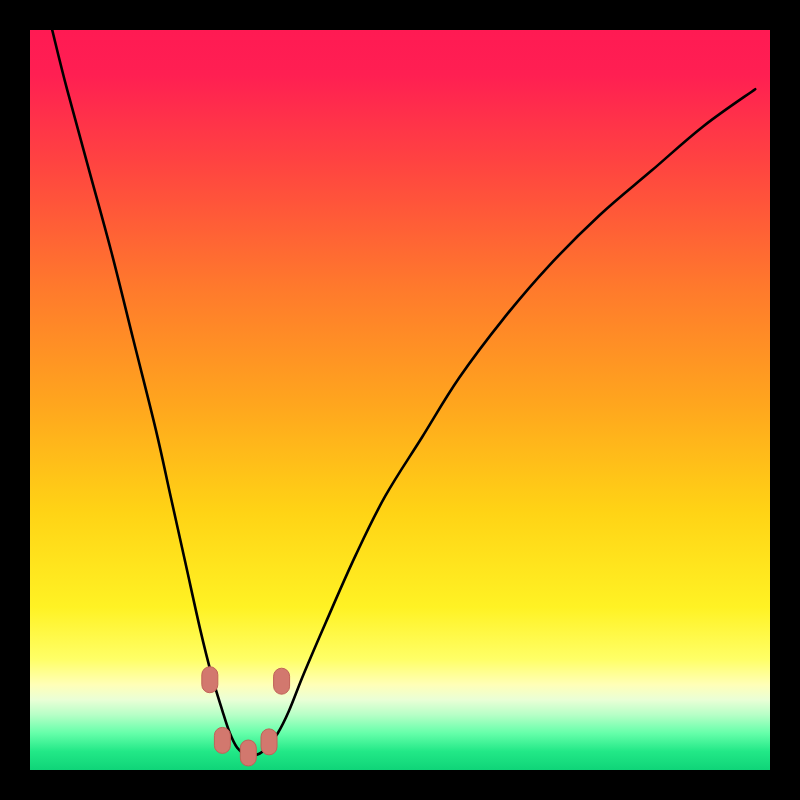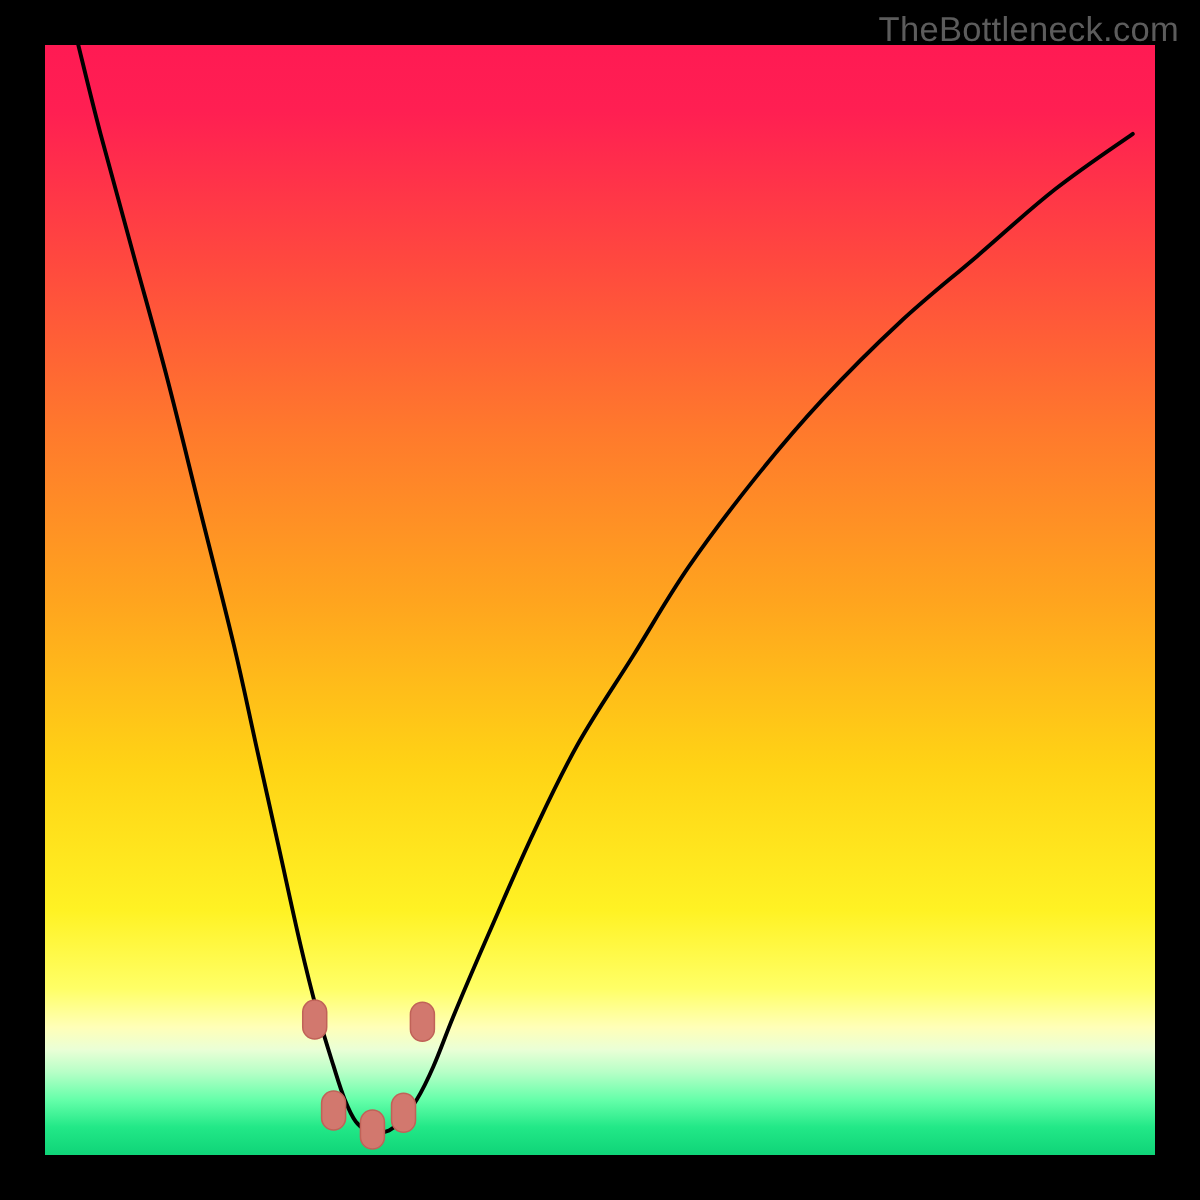--- a/index.html
+++ b/index.html
@@ -81,14 +81,13 @@
       <g id="markers">
           <rect x="171.82" y="636.72" width="16" height="26" rx="8" ry="8" fill="#d2786e" stroke="#c06258" stroke-width="1"></rect>
           <rect x="184.4" y="697.4" width="16" height="26" rx="8" ry="8" fill="#d2786e" stroke="#c06258" stroke-width="1"></rect>
           <rect x="210.29999999999998" y="709.98" width="16" height="26" rx="8" ry="8" fill="#d2786e" stroke="#c06258" stroke-width="1"></rect>
           <rect x="231.01999999999995" y="698.88" width="16" height="26" rx="8" ry="8" fill="#d2786e" stroke="#c06258" stroke-width="1"></rect>
           <rect x="243.60000000000002" y="638.2" width="16" height="26" rx="8" ry="8" fill="#d2786e" stroke="#c06258" stroke-width="1"></rect>
         </g>
     </svg>
   </div>
 
-  <div class="watermark">TheBottleneck.com</div>
 </div>
 
 </body></html>

